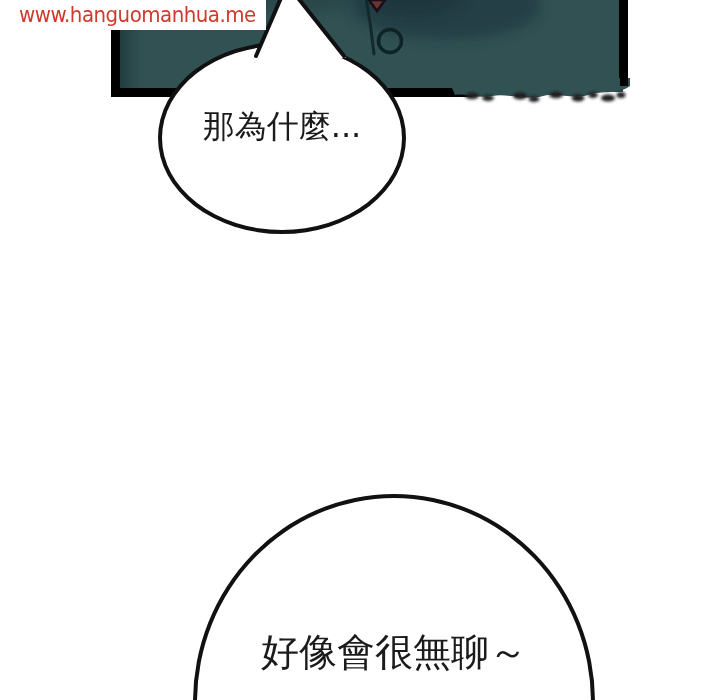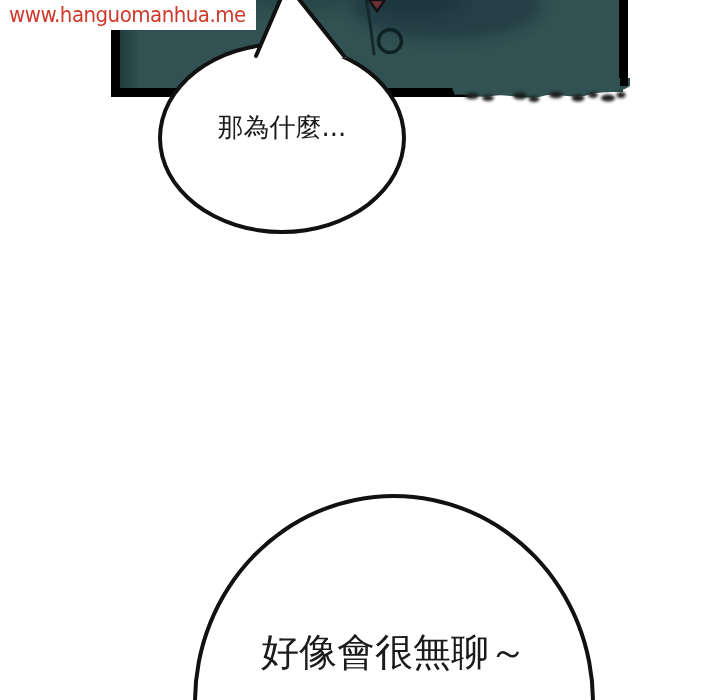--- a/index.html
+++ b/index.html
@@ -2,39 +2,39 @@
 <html><head>
 <meta charset="utf-8">
 <style>
   html,body{margin:0;padding:0;}
   body{
     width:720px;height:700px;overflow:hidden;position:relative;
     background:#ffffff;
     font-family:"DejaVu Sans",sans-serif;
   }
   .watermark{
-    position:absolute;left:6px;top:0;z-index:6;
+    position:absolute;left:16px;top:0;z-index:6;
     background:#ffffff;color:#cf3a2d;
     font-size:22px;line-height:28px;letter-spacing:-0.5px;
     padding:1px 10px 1px 3px;
     font-stretch:condensed;
   }
   #panel-svg{position:absolute;left:0;top:0;z-index:1;display:block;}
   #tail-svg{position:absolute;left:230px;top:0;z-index:3;display:block;}
   .bubble{
     position:absolute;background:#ffffff;border:4px solid #111111;
     border-radius:50%;z-index:2;box-sizing:border-box;
   }
   .bubble-top{
     left:158px;top:42px;width:248px;height:192px;
     display:flex;align-items:center;justify-content:center;
     padding-bottom:22px;
   }
   .bubble-top .txt{
-    font-size:26px;font-weight:500;color:#1b1b1b;white-space:nowrap;
+    font-size:32px;font-weight:500;color:#1b1b1b;white-space:nowrap;
   }
   .bubble-bottom{
     left:193px;top:494px;width:402px;height:416px;
   }
   .bubble-bottom .txt{
     position:absolute;left:0;right:0;top:130px;
     text-align:center;font-size:38px;line-height:48px;
     font-weight:500;color:#1b1b1b;white-space:nowrap;
   }
 </style>

